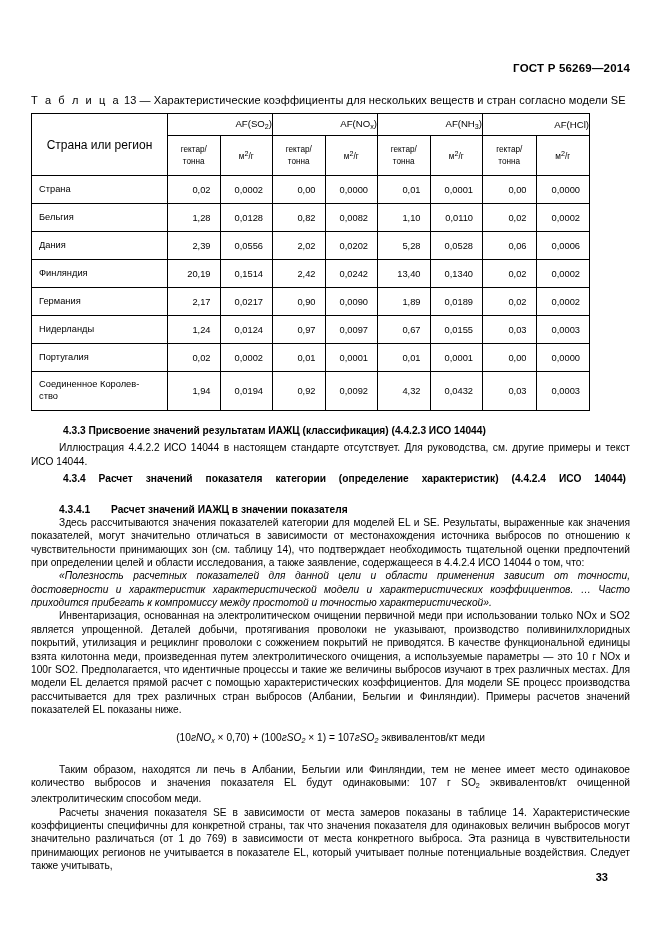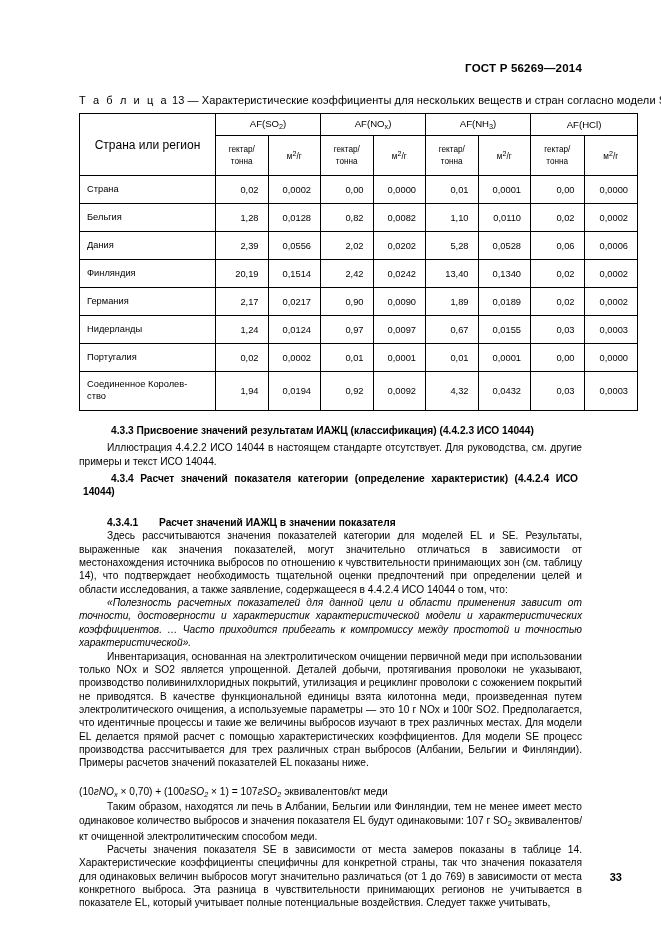--- a/index.html
+++ b/index.html
@@ -14,21 +14,21 @@
     font-family: "Liberation Sans", sans-serif;
     color: #000000;
     overflow: hidden;
   }
   .page {
     position: absolute;
     left: 0; top: 0;
     width: 661px;
     height: 935px;
     box-sizing: border-box;
-    padding: 0 79px;
+    padding: 0 31px;
   }
   
   .doc-header {
     text-align: right;
     font-size: 11.5px;
     font-weight: bold;
     letter-spacing: .2px;
     padding-top: 62px;
     height: 16px;
   }
@@ -52,21 +52,21 @@
   }
   table.coef th,
   table.coef td {
     border: 1px solid #000000;
     padding: 0;
     font-weight: normal;
     vertical-align: middle;
   }
   table.coef th.grp {
     height: 21px;
-    text-align: center;
+    text-align: right;
     font-size: 9.6px;
   }
   table.coef th.country-head {
     text-align: center;
     font-size: 12px;
   }
   table.coef th.sub {
     height: 35px;
     text-align: center;
     font-size: 8.2px;
@@ -124,29 +124,29 @@
   p.num-para .lbl {
     display: inline-block;
     width: 52px;
   }
   p.quote {
     font-style: italic;
     text-indent: 28px;
   }
   p.formula {
     text-indent: 0;
-    text-align: left;
-    margin: 15px 0 0 0;
+    text-align: center;
+    margin: 15px 0 16px 0;
   }
   p.formula i { font-style: italic; }
 
   
   .page-number {
     position: absolute;
-    right: 39px;
+    right: 53px;
     bottom: 52px;
     font-size: 11px;
     font-weight: bold;
   }
 </style>
 </head>
 <body>
 
 <div class="page">
 

